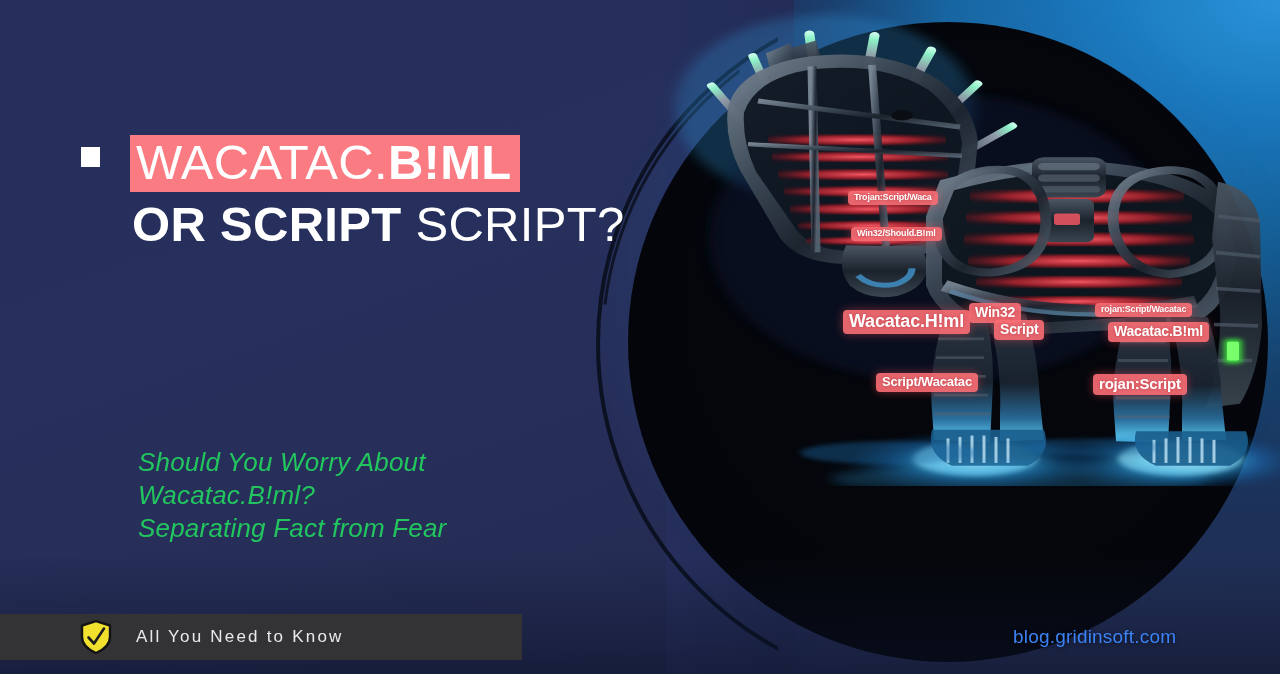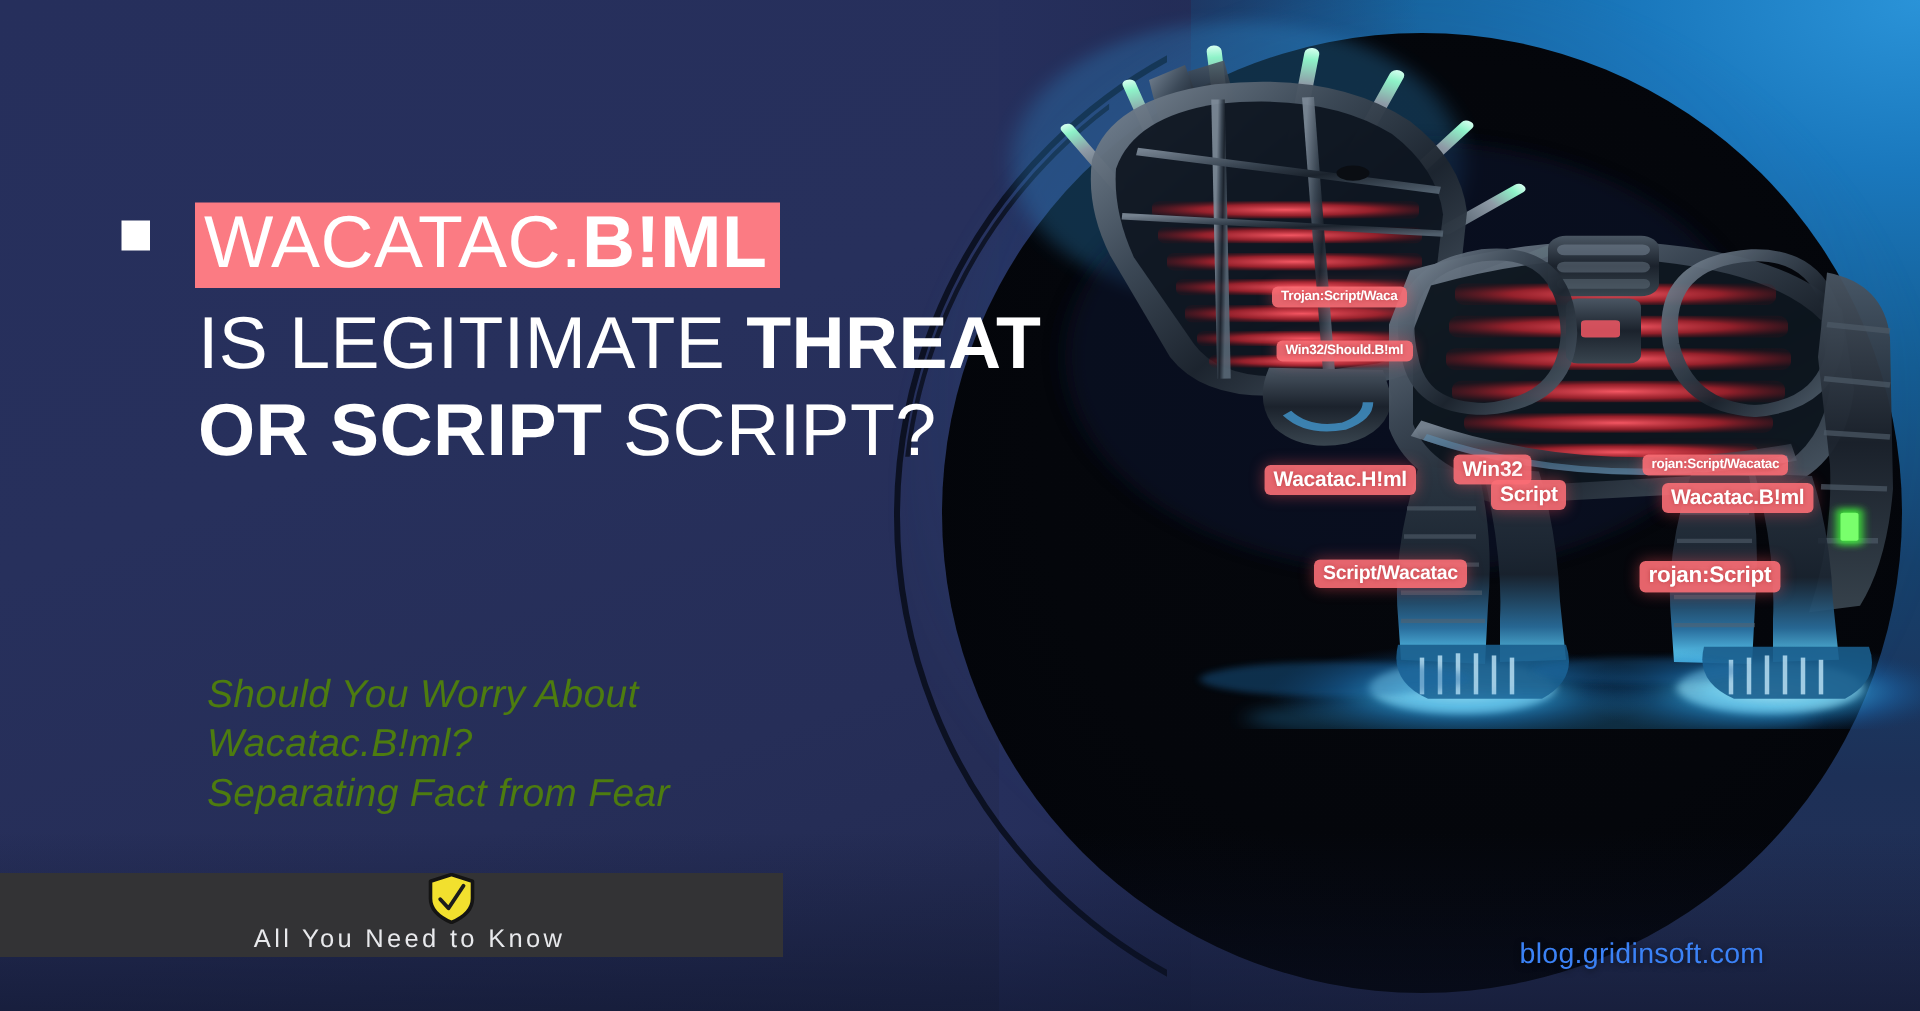--- a/index.html
+++ b/index.html
@@ -115,38 +115,37 @@
     margin-top:3px;
     margin-bottom:3px;
     line-height:47px;
   }
   .hl-line.l3 { margin-top:5px; }
   .b { font-weight:700; }
 
   .subtitle {
     position:absolute;
     left:138px; top:446px;
-    color:#4d7c0f;
+    color:#22c55e;
     font-family:"Liberation Sans", sans-serif;
     font-style:italic;
     font-size:26px;
     line-height:33px;
     font-weight:400;
     letter-spacing:0.2px;
   }
 
   
   .bottom-bar {
     position:absolute;
-    left:0; top:582px;
-    width:522px; height:56px;
+    left:0; top:614px;
+    width:522px; height:46px;
     background:#333335;
     display:flex;
     align-items:center;
-    flex-direction:column;
   }
   .shield {
     position:relative;
     margin-left:80px;
     width:32px; height:34px;
     flex:0 0 auto;
   }
   .bar-text {
     margin-left:24px;
     color:#e8e9ec;
@@ -362,36 +361,35 @@
 
       <g opacity="0.75">
         <ellipse cx="250" cy="628" rx="90" ry="16" fill="#1d6aa8" opacity="0.55" filter="url(#midblur)"></ellipse>
         <ellipse cx="452" cy="620" rx="70" ry="12" fill="#1d6aa8" opacity="0.45" filter="url(#midblur)"></ellipse>
         <ellipse cx="380" cy="664" rx="190" ry="22" fill="#2f9fe0" opacity="0.35" filter="url(#softblur)"></ellipse>
       </g>
     </svg>
 
     <div class="chip" style="left:208px; top:191px; font-size:9px;">Trojan:Script/Waca</div>
     <div class="chip" style="left:211px; top:227px; font-size:9px;">Win32/Should.B!ml</div>
-    <div class="chip" style="left:203px; top:310px; font-size:14px;text-align:center;">Wacatac.H!ml</div>
+    <div class="chip" style="left:203px; top:310px; font-size:18px;text-align:center;">Wacatac.H!ml</div>
     <div class="chip" style="left:329px; top:303px; font-size:14px;">Win32</div>
     <div class="chip" style="left:354px; top:320px; font-size:14px;">Script</div>
     <div class="chip" style="left:455px; top:303px; font-size:9px;">rojan:Script/Wacatac</div>
     <div class="chip" style="left:468px; top:322px; font-size:14px;">Wacatac.B!ml</div>
     <div class="chip" style="left:236px; top:373px; font-size:13px;text-align:right;">Script/Wacatac</div>
     <div class="chip" style="left:453px; top:374px; font-size:15px;">rojan:Script</div>
   </div>
 
   <div class="bg-bottom-dark"></div>
 
   <div class="bullet-square"></div>
 
   <div class="headline">
     <div><span class="hl-line l2"><span>WACATAC.</span><span class="b">B!ML</span></span></div>
-    <div class="hl-line l3"><span>IS LEGITIMATE </span><span class="b">THREAT</span></div>
     <div class="hl-line"><span class="b">OR SCRIPT</span><span> SCRIPT?</span></div>
   </div>
 
   <div class="subtitle" style="white-space:pre-line;">Should You Worry About
 Wacatac.B!ml?
 Separating Fact from Fear</div>
 
   <div class="bottom-bar">
     <span class="shield">
       <svg viewBox="0 0 32 34" width="32" height="34">

